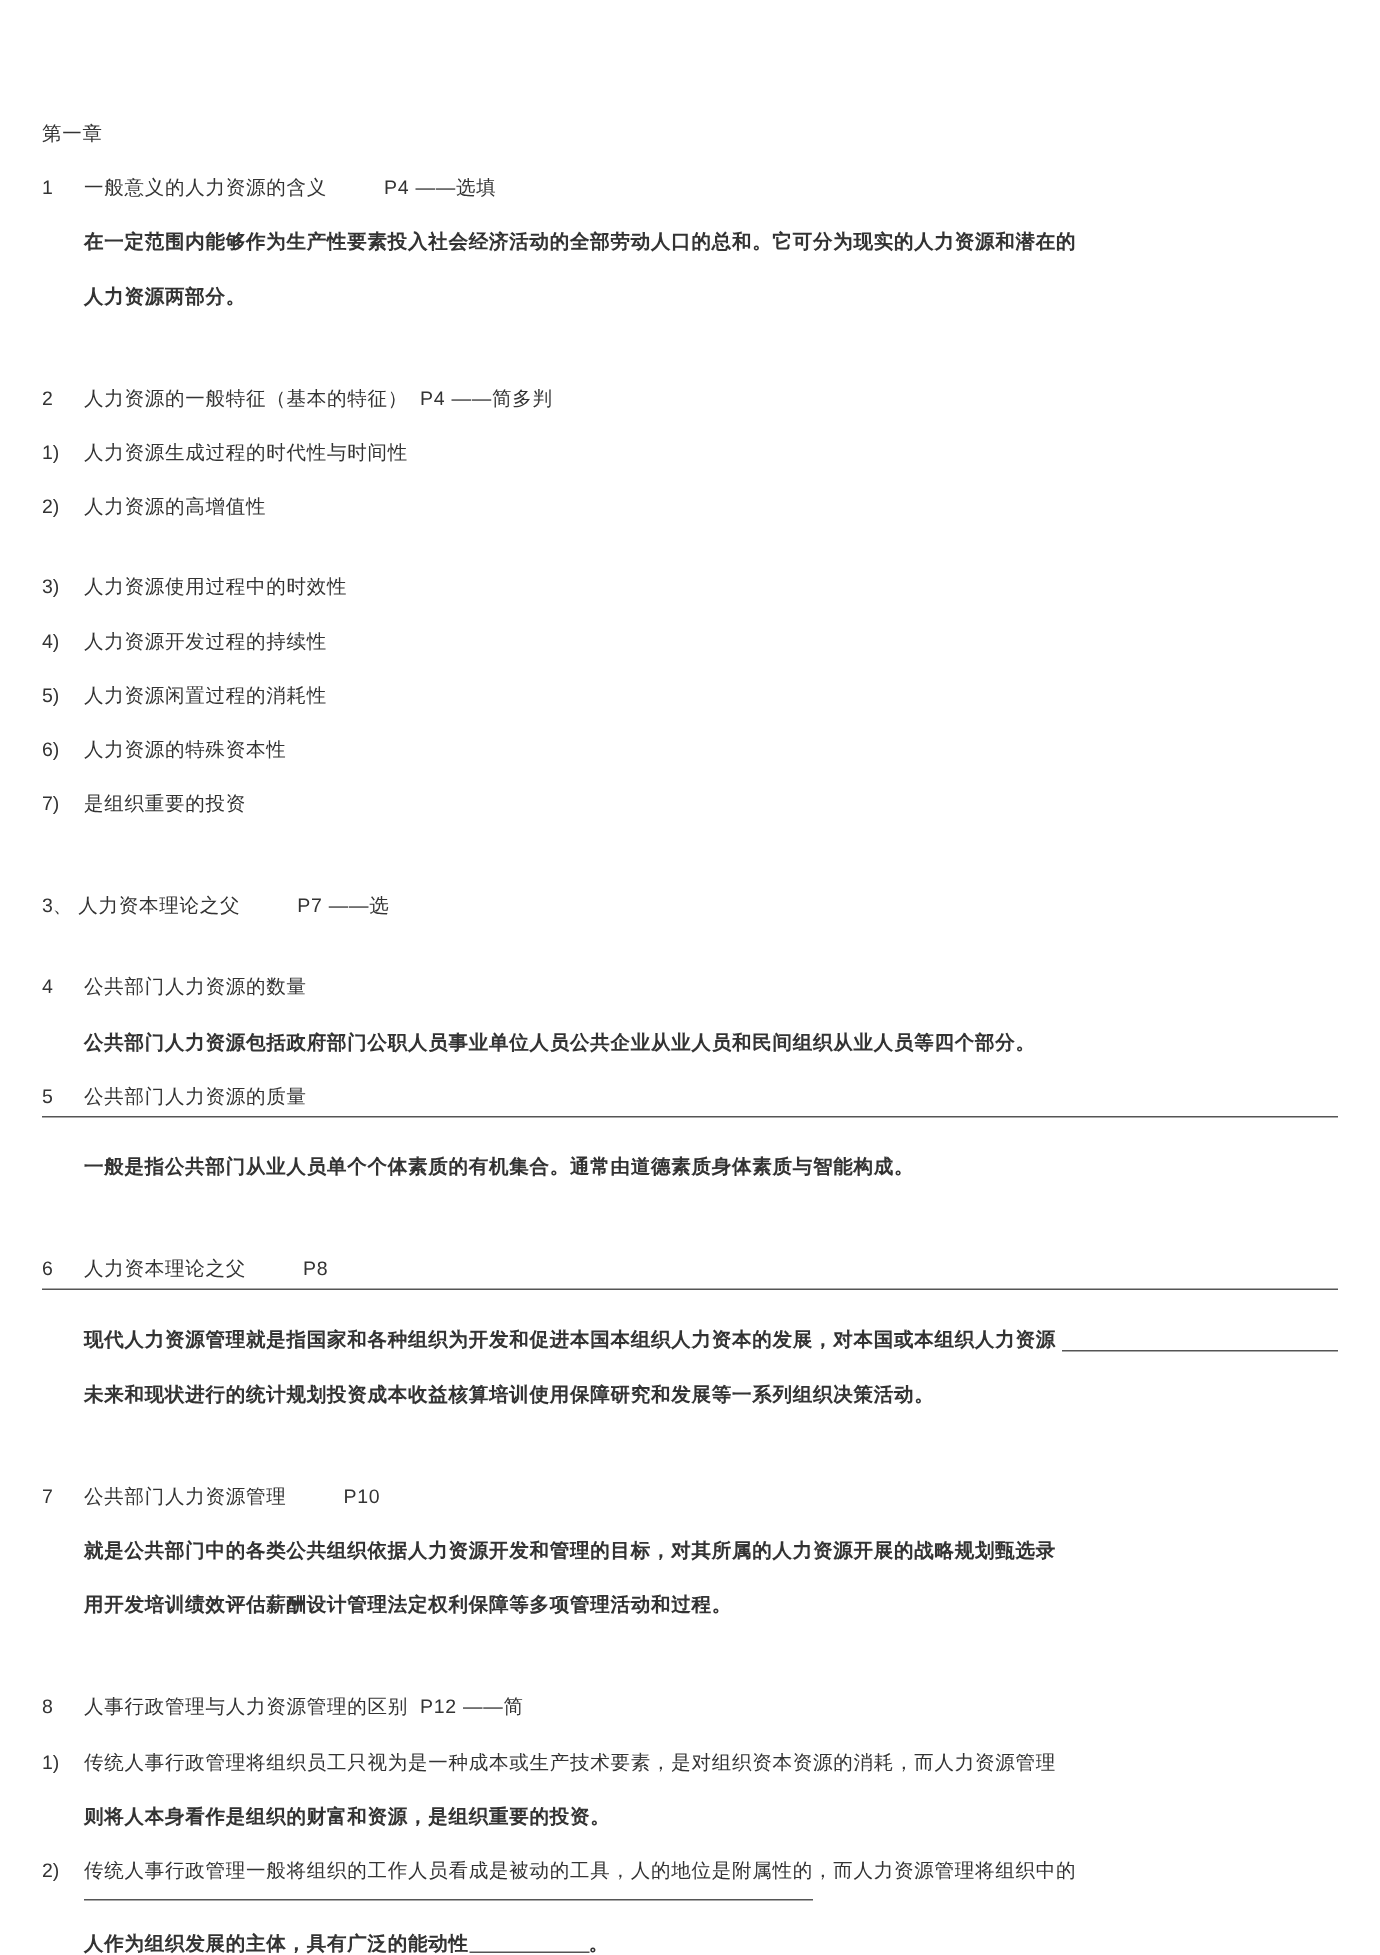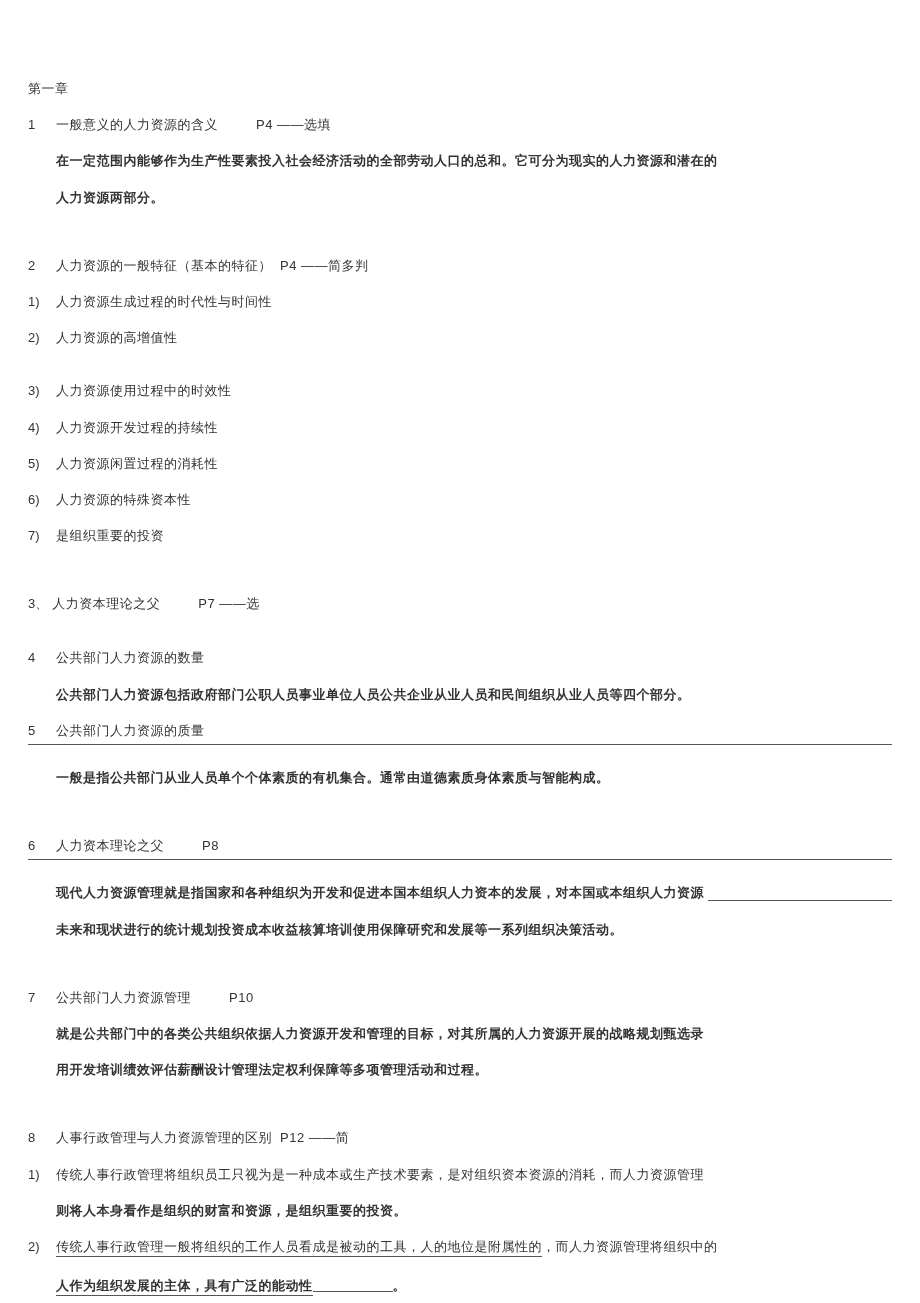--- a/index.html
+++ b/index.html
@@ -46,21 +46,21 @@
   .gap-md { height: 35px; }
   .gap-lg { height: 50px; }
   .underline-row {
     border-bottom: 1px solid #555;
     padding-bottom: 4px;
     margin-bottom: 6px;
   }
   .underline-segment {
     display: inline-block;
     border-bottom: 1px solid #555;
-    padding-bottom: 0;
+    padding-bottom: 10px;
   }
   .flex-fill {
     flex: 1;
     border-bottom: 1px solid #555;
     margin-left: 4px;
     height: 14px;
     align-self: flex-end;
     position: relative;
     top: -2px;
   }

